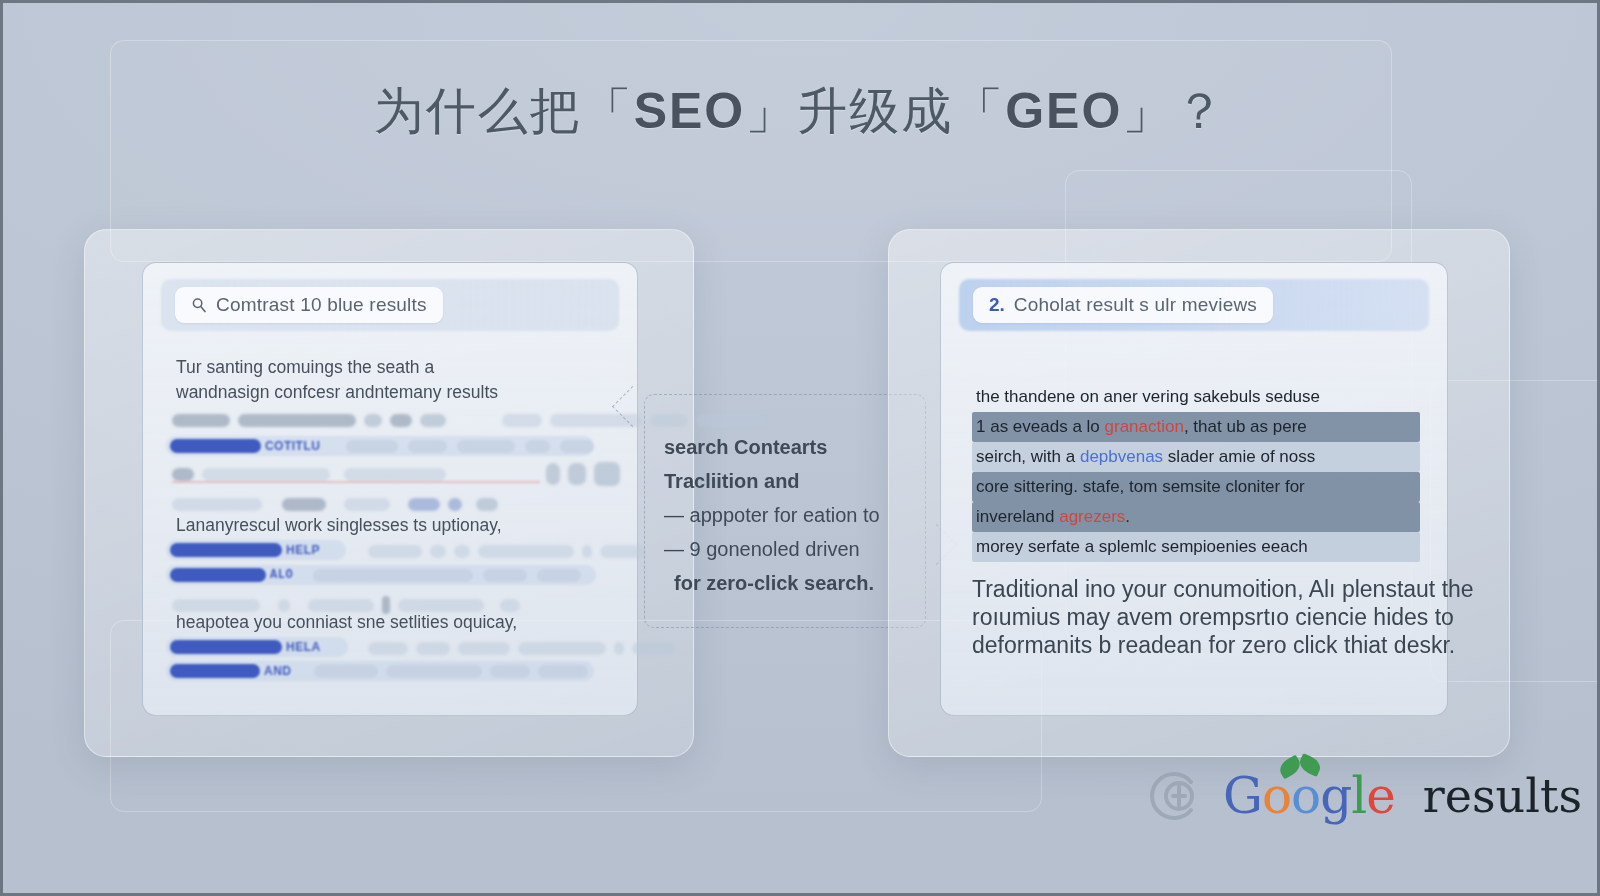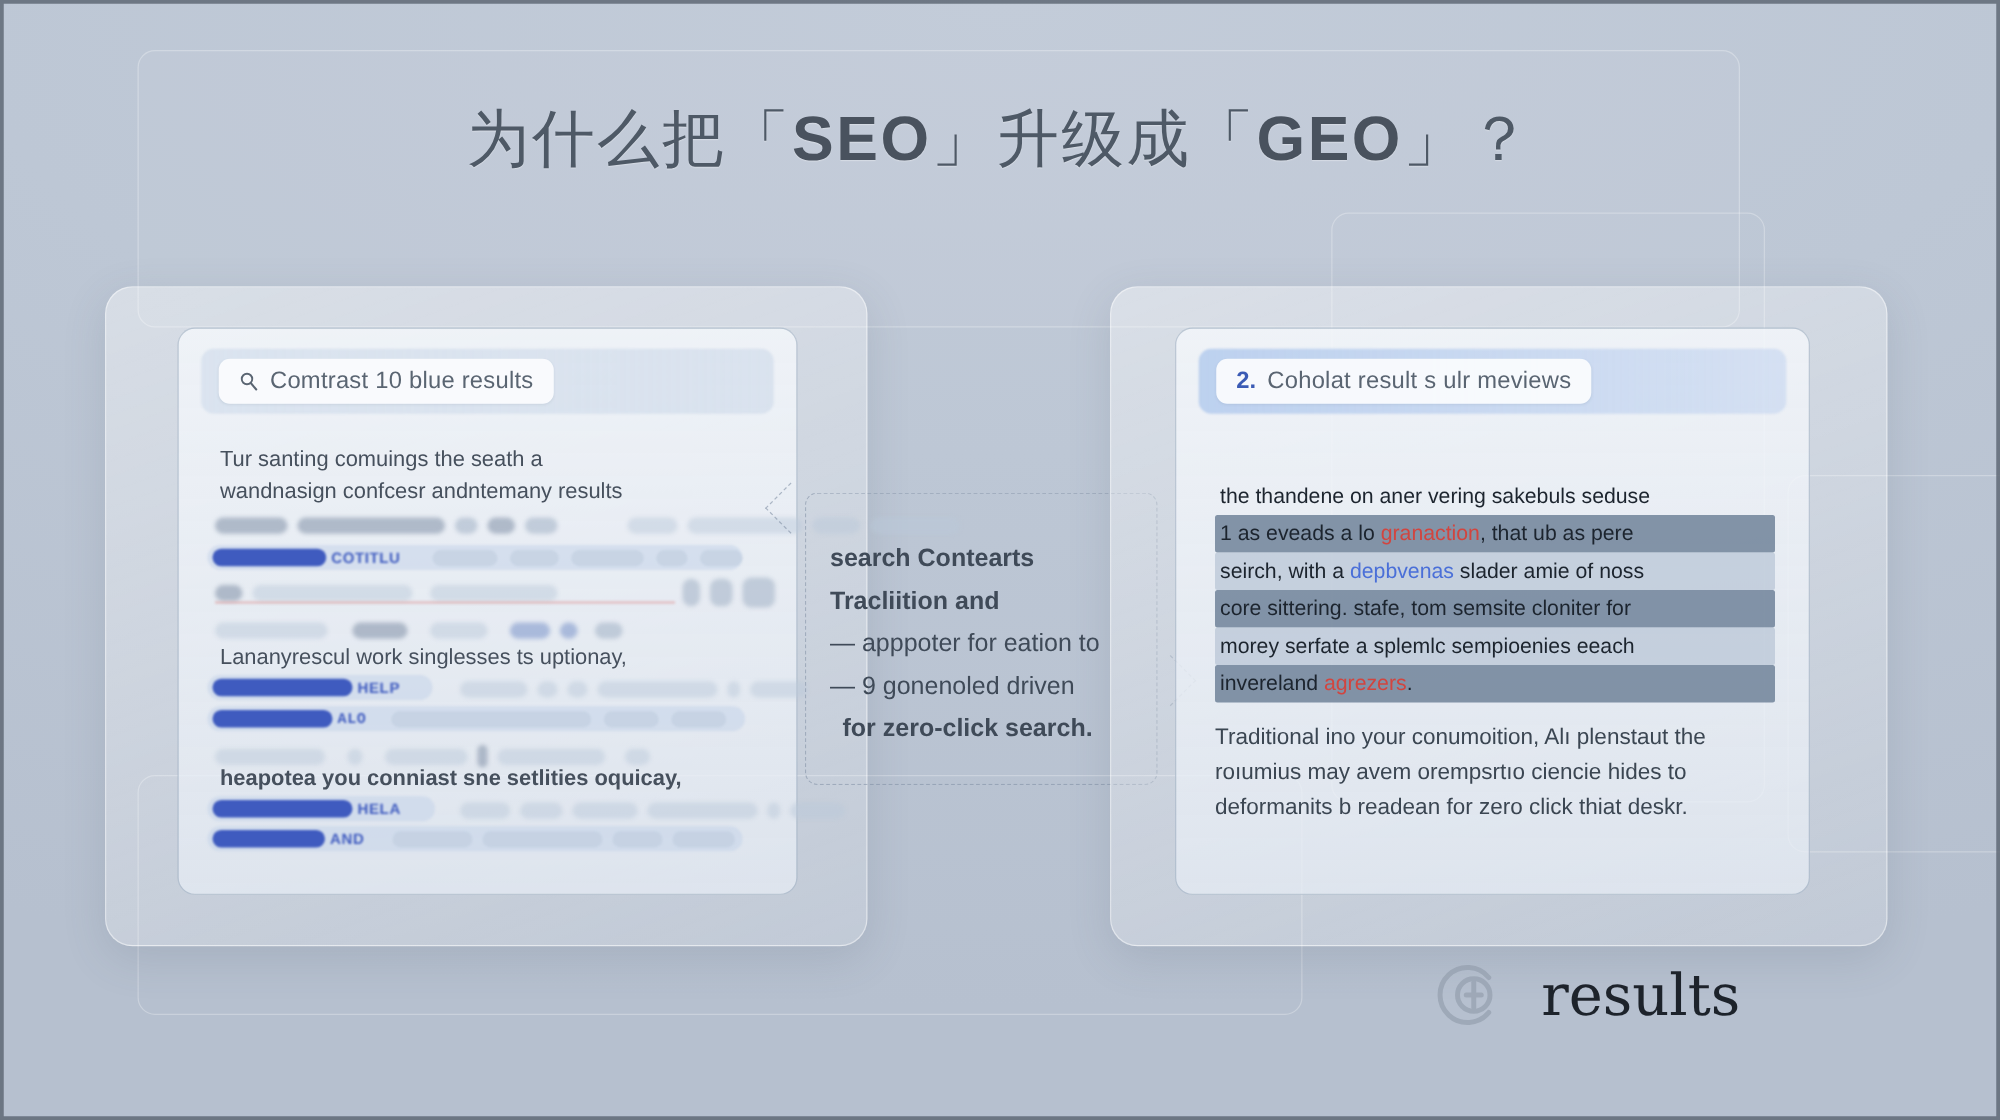--- a/index.html
+++ b/index.html
@@ -194,21 +194,21 @@
     padding: 0 4px;
     border-radius: 2px;
   }
   .ai-line.hl-dark  { background: rgba(104,124,147,0.80); }
   .ai-line.hl-light { background: rgba(176,190,208,0.62); }
   .ai-line .red  { color: #d2453f; }
   .ai-line .blue { color: #4a6fd8; }
   #right-tail {
     position: absolute;
     left: 972px; top: 575px;
-    font-size: 18px;
+    font-size: 23px;
     line-height: 28px;
     color: #3b4652;
     white-space: nowrap;
   }
 
   
   #logo-area {
     position: absolute;
     left: 1145px; top: 766px;
     display: flex; align-items: center; gap: 18px;
@@ -338,21 +338,21 @@
 
   <div class="skel-row" style="left:172px; top:596px;">
     <div class="chip light" style="width:88px;"></div>
     <div class="chip light" style="width:12px; margin-left:10px;"></div>
     <div class="chip light" style="width:66px; margin-left:10px;"></div>
     <div class="chip dark" style="width:8px; height:18px;"></div>
     <div class="chip light" style="width:86px;"></div>
     <div class="chip light" style="width:20px; margin-left:8px;"></div>
   </div>
 
-  <div class="body-text" style="left:176px; top:610px;font-weight:bold;">heapotea you conniast sne setlities oquicay,</div>
+  <div class="body-text" style="left:176px; top:610px;">heapotea you conniast sne setlities oquicay,</div>
 
   <div class="blue-row" style="left:166px; top:637px; width:182px;">
     <div class="blue-bar" style="width:112px;"></div>
     <div class="blue-tag">HELA</div>
   </div>
   <div class="skel-row" style="left:368px; top:642px;">
     <div class="chip light" style="width:40px;"></div>
     <div class="chip light" style="width:34px;"></div>
     <div class="chip light" style="width:52px;"></div>
     <div class="chip light" style="width:88px;"></div>
@@ -389,33 +389,38 @@
         <span class="txt">Coholat result s ulr meviews</span>
       </div>
     </div>
   </div>
 
   <div id="right-body">
     <div class="ai-line">the thandene on aner vering  sakebuls seduse</div>
     <div class="ai-line hl-dark">1 as eveads a lo <span class="red">granaction</span>, that ub as pere</div>
     <div class="ai-line hl-light">seirch, with a <span class="blue">depbvenas</span> slader amie of noss</div>
     <div class="ai-line hl-dark">core sittering. stafe, tom semsite cloniter for</div>
+    <div class="ai-line hl-dark">invereland <span class="red">agrezers</span>.</div>
     <div class="ai-line hl-light">morey serfate a splemlc sempioenies eeach</div>
-    <div class="ai-line hl-dark">invereland <span class="red">agrezers</span>.</div>
   </div>
 
   <div id="right-tail">
     <div>Traditional ino your conumoition, Alı plenstaut the</div>
     <div>roıumius may avem orempsrtıo ciencie hides to</div>
     <div>deformanits  b readean for zero click thiat deskr.</div>
   </div>
 
   <div id="logo-area">
     <svg class="e-mark" viewBox="0 0 60 60">
       <path d="M46 16 A22 22 0 1 0 46 44" fill="none" stroke="#8c97a6" stroke-width="4" stroke-linecap="round"></path>
       <circle cx="34" cy="30" r="13" fill="none" stroke="#8c97a6" stroke-width="4"></circle>
       <path d="M28 30 h12" stroke="#8c97a6" stroke-width="4" stroke-linecap="round"></path>
       <path d="M34 20 v20" stroke="#8c97a6" stroke-width="4" stroke-linecap="round"></path>
     </svg>
+    <div id="google-word">
+      <span class="leaf" style="left:56px; top:-8px; transform:rotate(-30deg);"></span>
+      <span class="leaf" style="left:76px; top:-10px; transform:rotate(25deg) scaleX(-1);"></span>
+      <span class="g1">G</span><span class="o1">o</span><span class="o2">o</span><span class="g2">g</span><span class="l1">l</span><span class="e1">e</span>
+    </div>
     <div id="results-word">results</div>
   </div>
 
 </div>
 
 </body></html>

